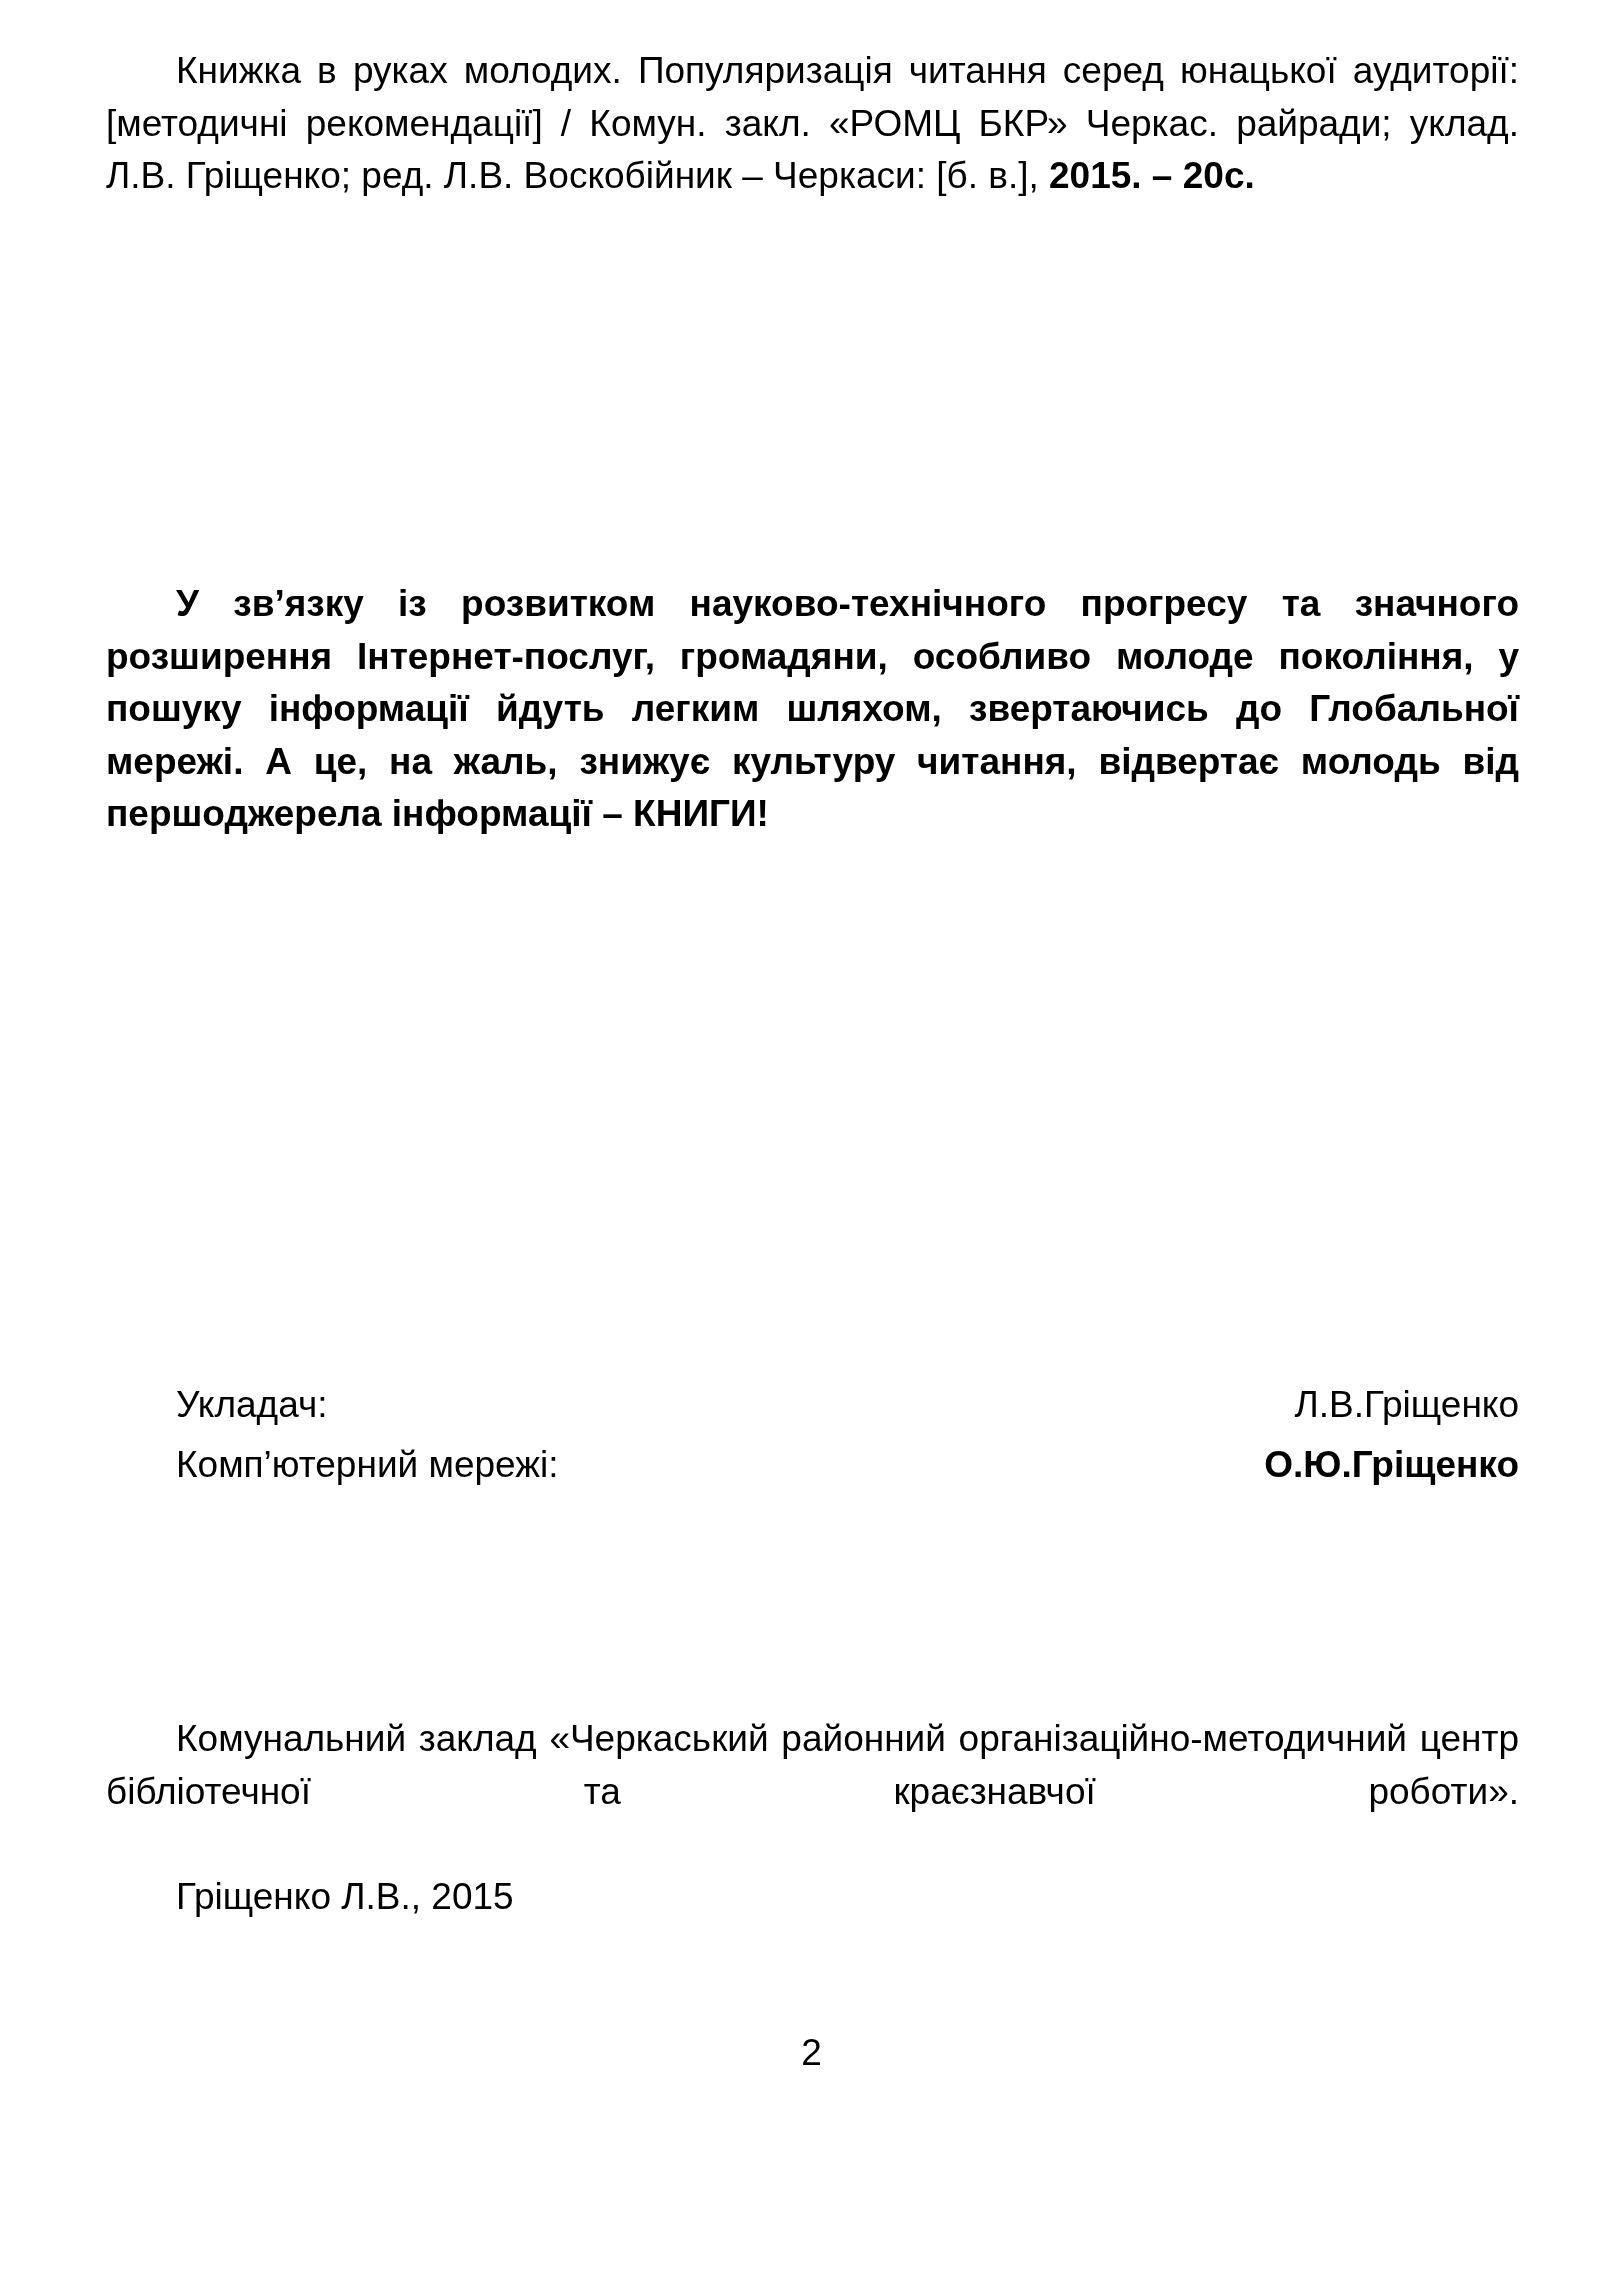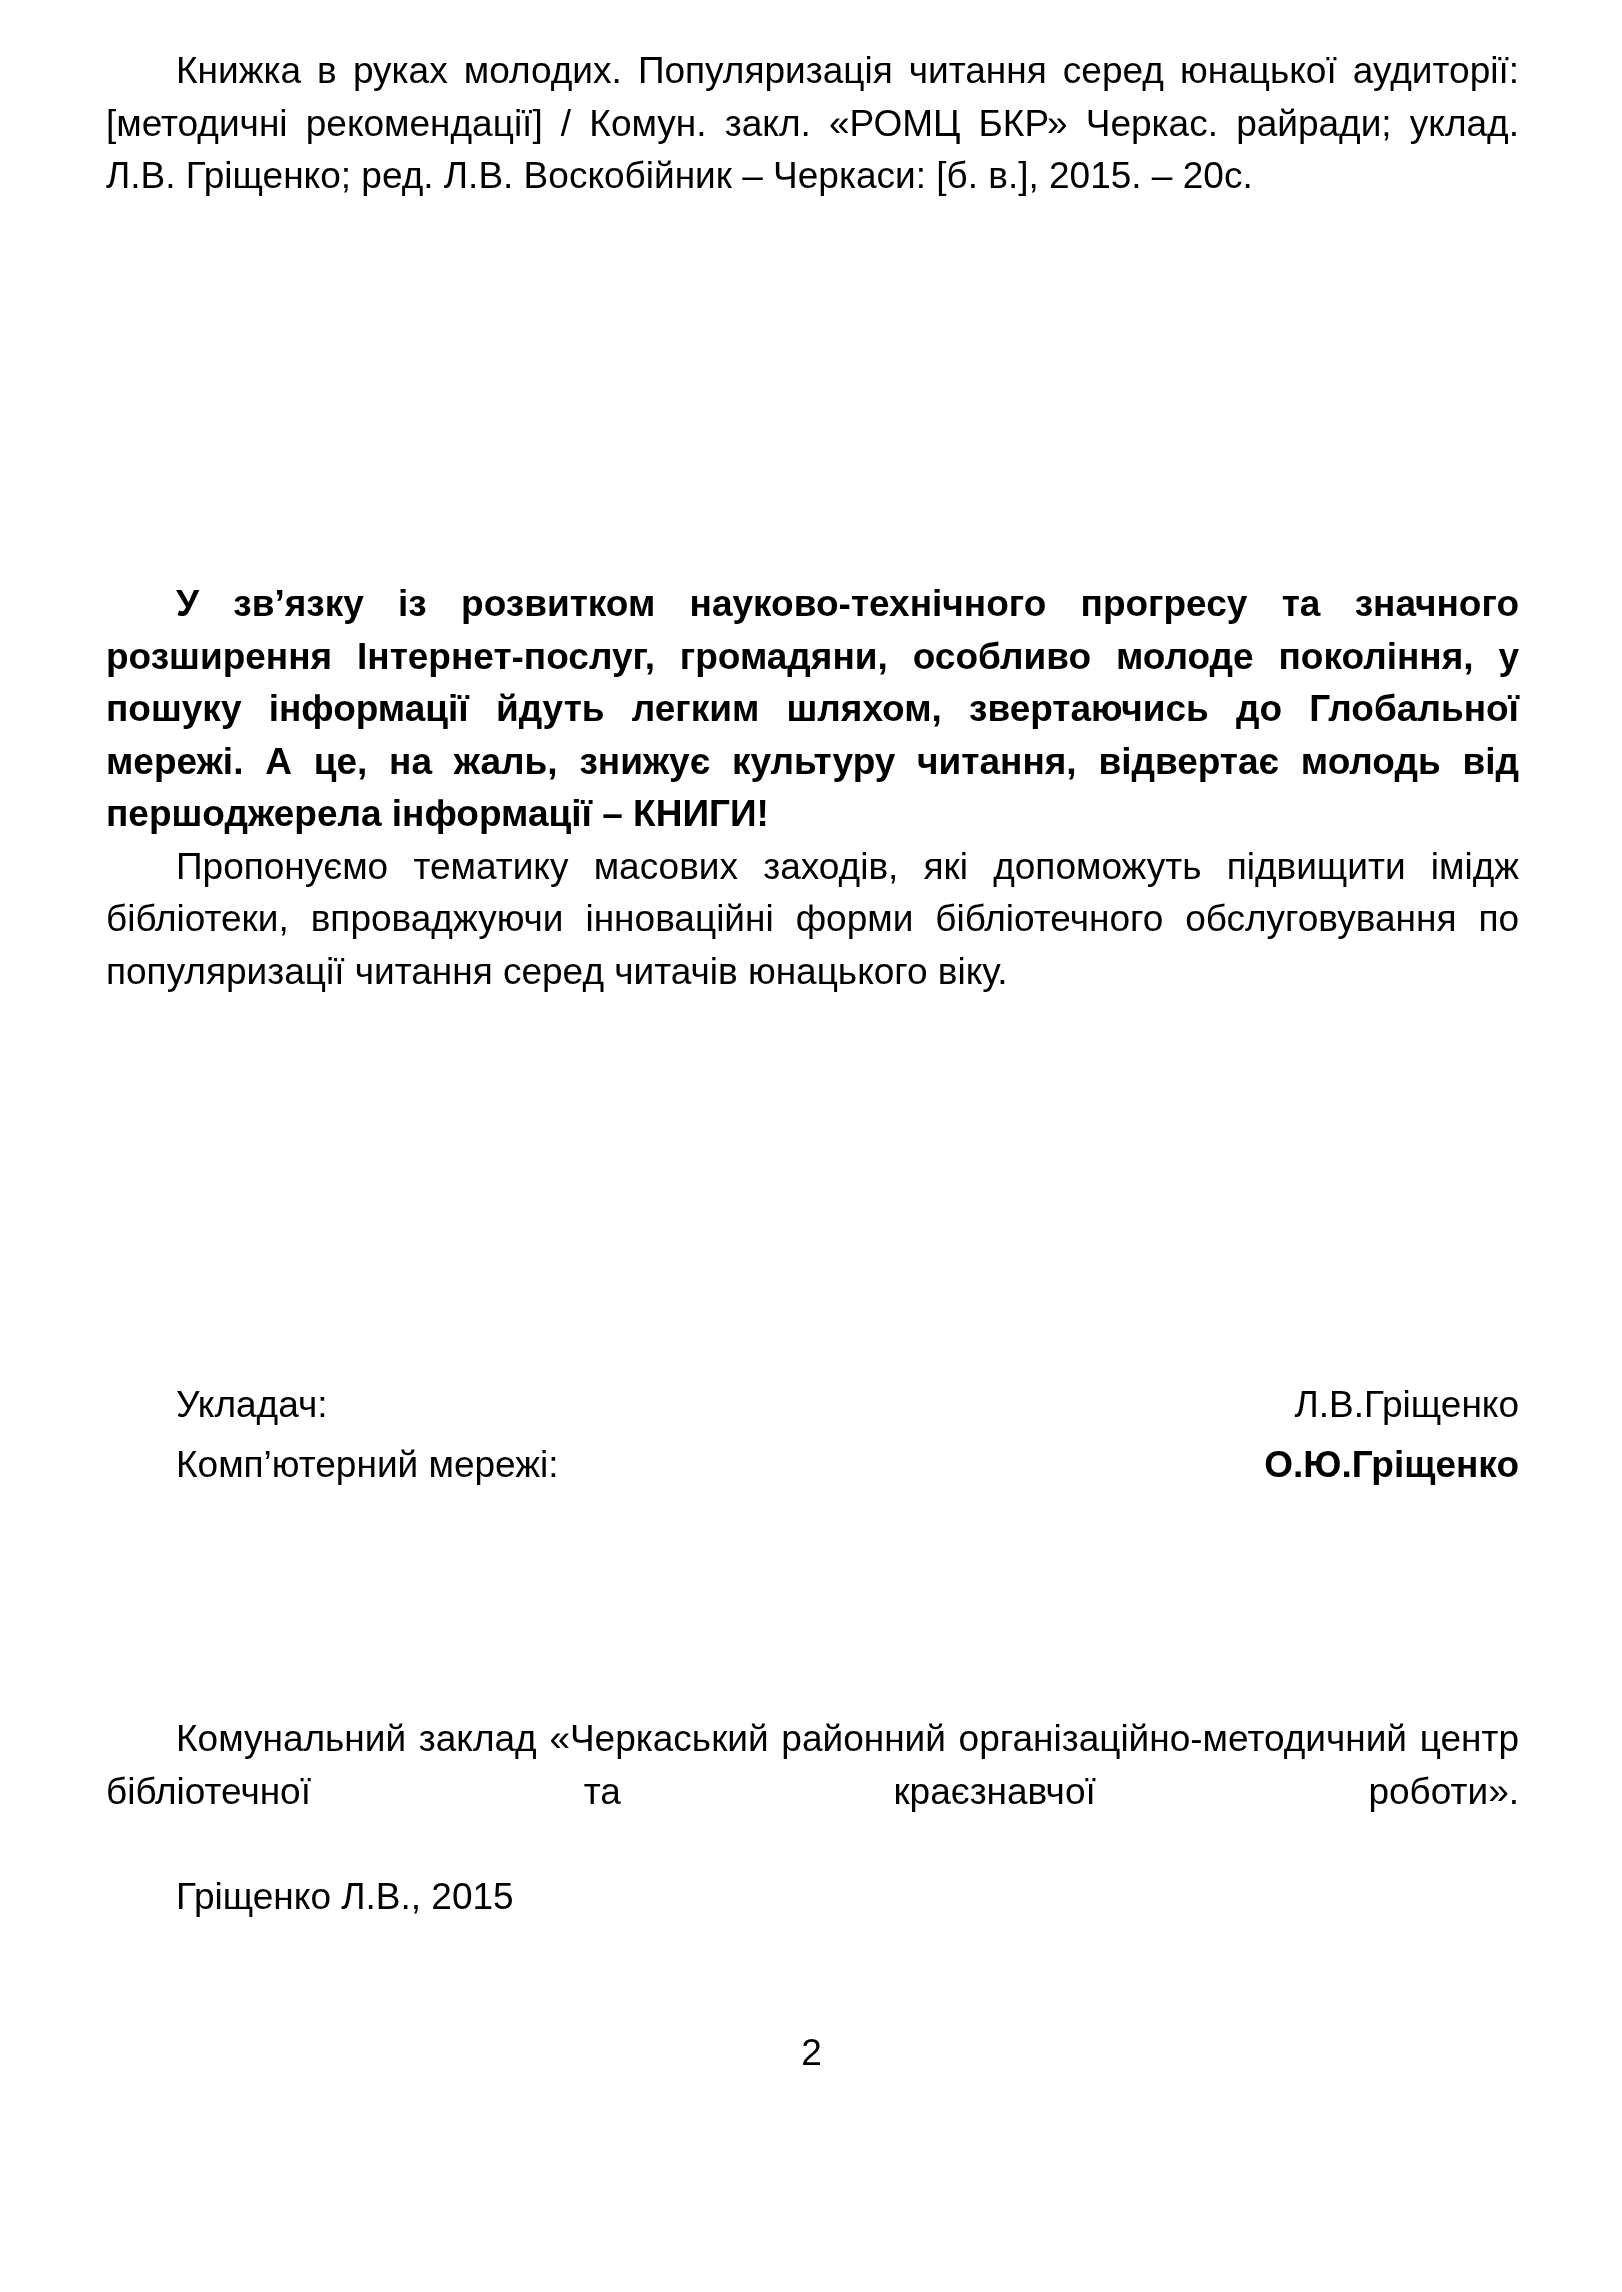--- a/index.html
+++ b/index.html
@@ -33,21 +33,21 @@
     text-justify: inter-word;
     font-size: 37px;
     line-height: 1.42;
     margin: 0;
     hyphens: none;
   }
   .para.indent {
     text-indent: 70px;
   }
   .bold {
-    font-weight: normal;
+    font-weight: bold;
   }
   .para.bolded {
     font-weight: bold;
   }
   .small {
     font-size: 31px;
     line-height: 1.38;
   }
 
   
@@ -127,21 +127,20 @@
 
 <div class="page">
   <div class="content">
 
     <div id="block-citation">
       <p class="para indent"><span>Книжка в руках молодих. Популяризація читання серед юнацької аудиторії: [методичні рекомендації] / Комун. закл. «РОМЦ БКР» Черкас. райради; уклад. Л.В. Гріщенко; ред. Л.В. Воскобійник – Черкаси: [б. в.],</span><span class="bold"> 2015. – 20с.</span></p>
     </div>
 
     <div id="block-intro">
       <p class="para indent bolded">У зв’язку із розвитком науково-технічного прогресу та значного розширення Інтернет-послуг, громадяни, особливо молоде покоління, у пошуку інформації йдуть легким шляхом, звертаючись до Глобальної мережі. А це, на жаль, знижує культуру читання, відвертає молодь від першоджерела інформації – КНИГИ!</p>
-      <p class="para indent"><span>Пропону</span><span class="bold">ємо тематику масових заходів, які допоможуть</span><span> підвищити імідж бібліотеки, впроваджуючи інноваційні форми бібліотечного обслуговування по популяризації читання серед читачів юнацького віку.</span></p>
     </div>
 
     <div id="block-credits">
       <div class="credit-row">
         <span class="credit-label">Укладач:</span>
         <span class="credit-value">Л.В.Гріщенко</span>
       </div>
       <div class="credit-row">
         <span class="credit-label">Комп’ютерний мережі:</span>
         <span class="credit-value bold">О.Ю.Гріщенко</span>

